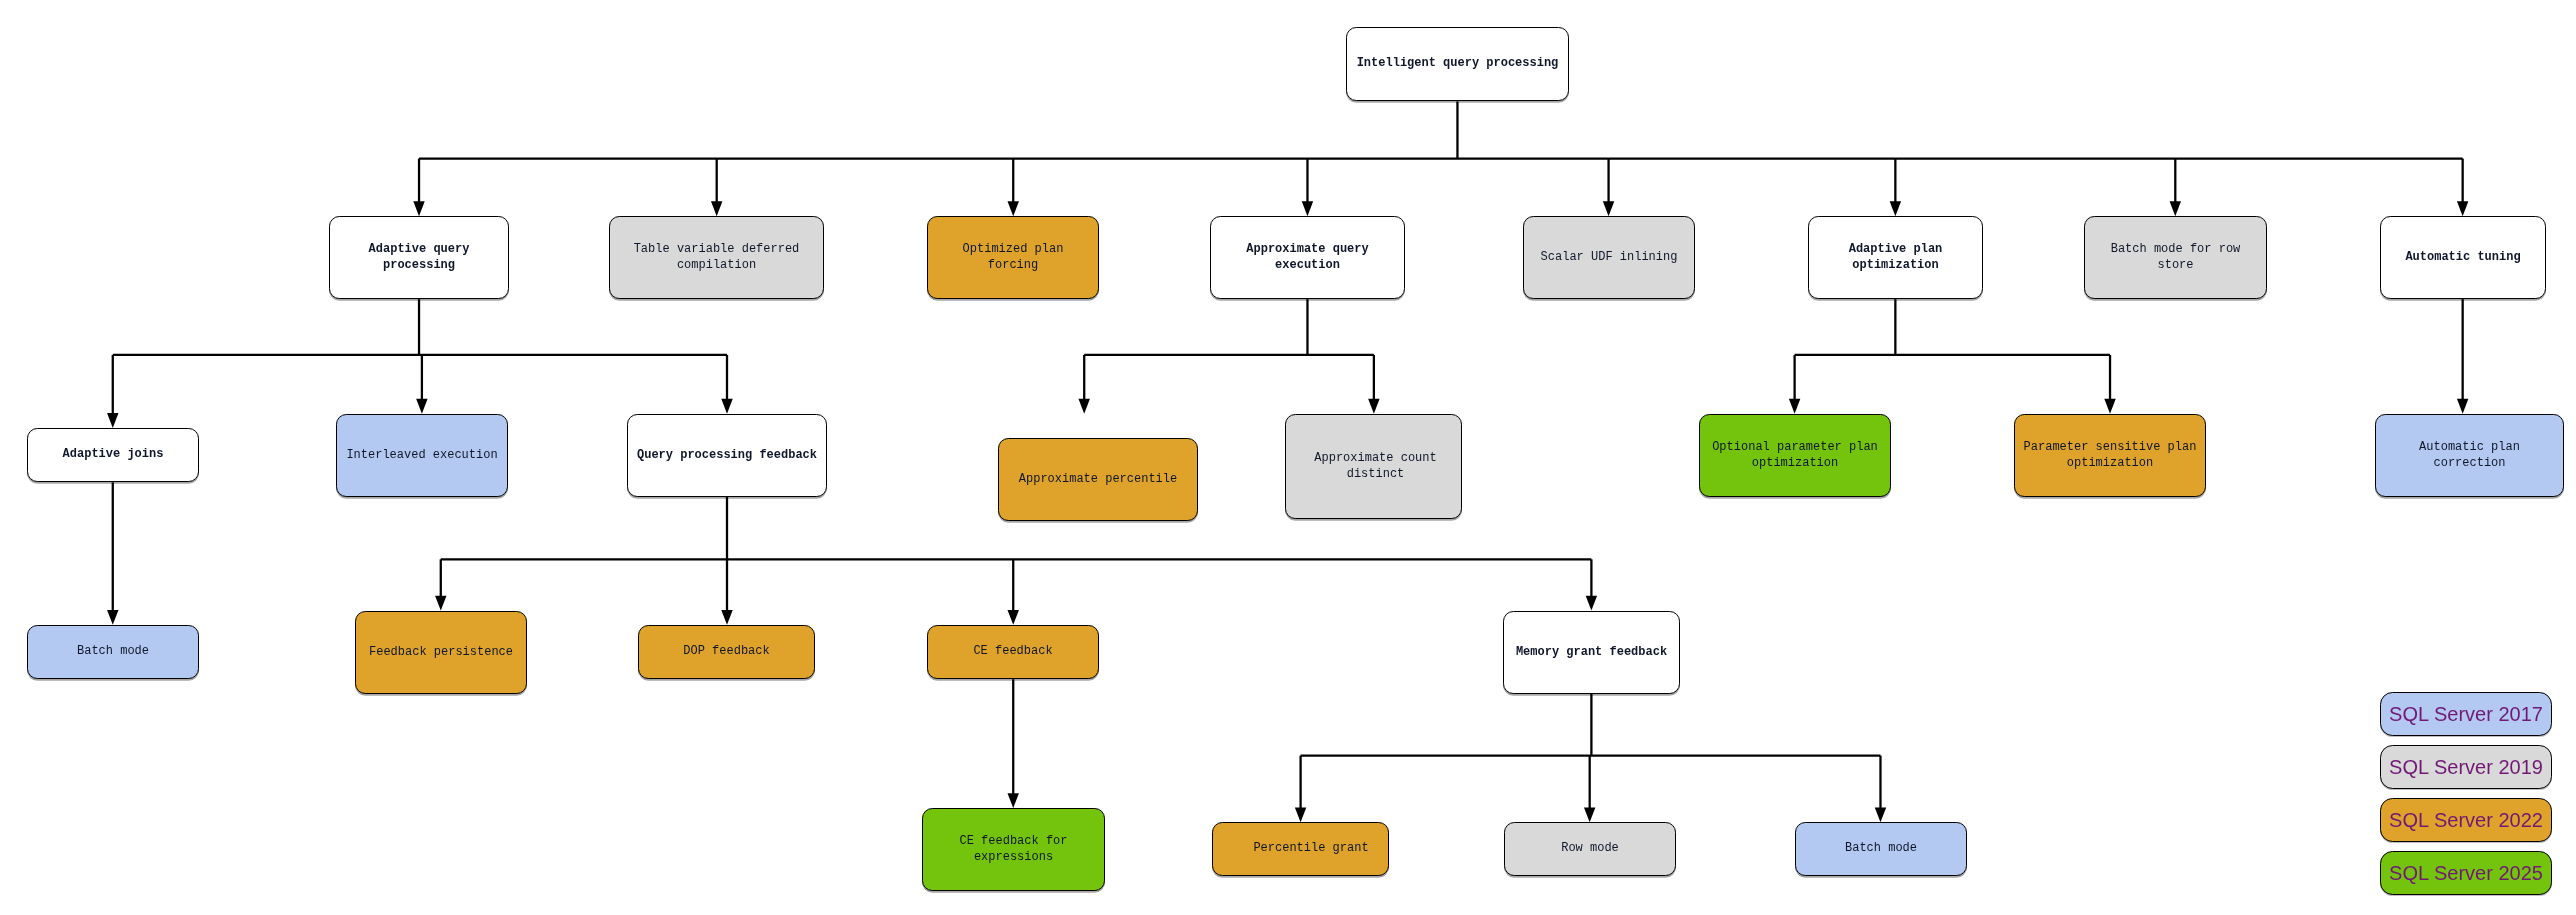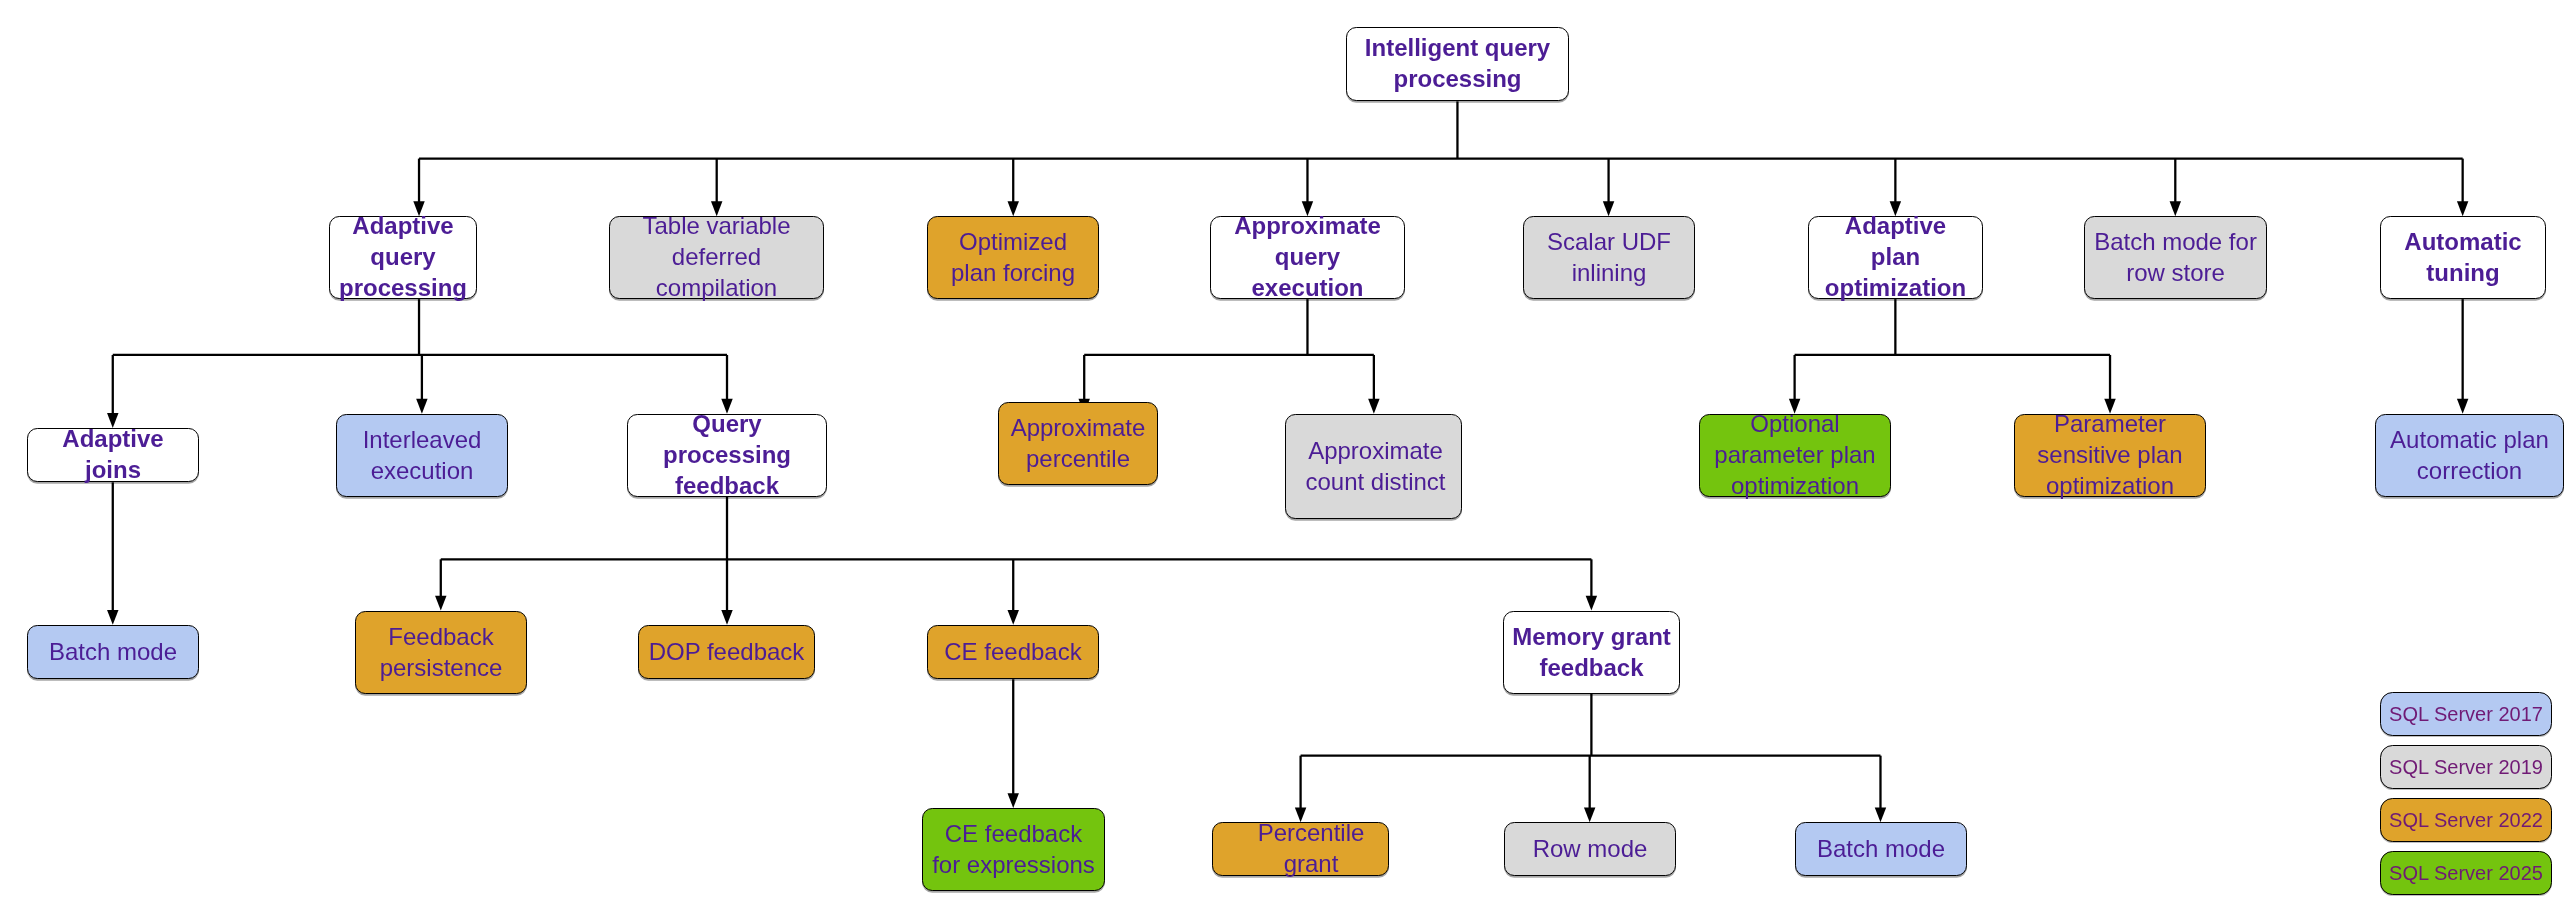--- a/index.html
+++ b/index.html
@@ -4,24 +4,25 @@
 <style>
   html,body{margin:0;padding:0;background:#ffffff;}
   body{width:2576px;height:916px;font-family:"Liberation Sans",sans-serif;}
   #diagram{position:relative;width:2576px;height:916px;background:#ffffff;overflow:hidden;}
   #edges{position:absolute;left:0;top:0;width:2576px;height:916px;}
   .node{
     position:absolute;
     display:flex;align-items:center;justify-content:center;text-align:center;
     border:1.7px solid #000000;border-radius:10.3px;
     box-sizing:border-box;
-    font-size:24px;line-height:1.28;color:#4c1d95;
+    font-size:12px;line-height:1.28;color:#0f172a;
     padding:2.3px 8px;
     box-shadow:0 1.7px 0.6px rgba(0,0,0,0.35);
     background:#fff;
+    font-family:Liberation Mono, monospace;
   }
   .node.bold{font-weight:bold;}
   .legend-item{
     position:absolute;
     display:flex;align-items:center;justify-content:center;text-align:center;
     border:1.7px solid #000000;border-radius:12.6px;
     box-sizing:border-box;
     font-size:20px;color:#701a75;
     box-shadow:0 1.1px 0.6px rgba(0,0,0,0.25);
   }
@@ -89,32 +90,32 @@
       <polygon points="3285,1436.5 3275,1410.5 3295,1410.5" fill="#000000"></polygon>
       <line x1="4302" y1="522.5" x2="4302" y2="700.5" stroke="#000000" stroke-width="4"></line>
       <polygon points="4302,722.5 4292,696.5 4312,696.5" fill="#000000"></polygon>
       <line x1="197" y1="842.5" x2="197" y2="1069.5" stroke="#000000" stroke-width="4"></line>
       <polygon points="197,1091.5 187,1065.5 207,1065.5" fill="#000000"></polygon>
       <line x1="1770" y1="1186.5" x2="1770" y2="1389.5" stroke="#000000" stroke-width="4"></line>
       <polygon points="1770,1411.5 1760,1385.5 1780,1385.5" fill="#000000"></polygon>
     </svg>
   <div id="nodes-layer">
       <div class="node bold" style="left: 1346px; top: 27px; width: 223px; height: 74px; background: rgb(255, 255, 255);">Intelligent query processing</div>
-      <div class="node bold" style="left: 329px; top: 216px; width: 148px; height: 83px; background: rgb(255, 255, 255);">Adaptive query processing</div>
+      <div class="node bold" style="left: 329px; top: 216px; width: 180px; height: 83px; background: rgb(255, 255, 255);">Adaptive query processing</div>
       <div class="node" style="left: 609px; top: 216px; width: 215px; height: 83px; background: rgb(217, 217, 217);">Table variable deferred compilation</div>
       <div class="node" style="left: 927px; top: 216px; width: 172px; height: 83px; background: rgb(223, 163, 43);">Optimized plan forcing</div>
       <div class="node bold" style="left: 1210px; top: 216px; width: 195px; height: 83px; background: rgb(255, 255, 255);">Approximate query execution</div>
       <div class="node" style="left: 1523px; top: 216px; width: 172px; height: 83px; background: rgb(217, 217, 217);">Scalar UDF inlining</div>
       <div class="node bold" style="left: 1808px; top: 216px; width: 175px; height: 83px; background: rgb(255, 255, 255); text-align: center;">Adaptive plan optimization</div>
       <div class="node" style="left: 2084px; top: 216px; width: 183px; height: 83px; background: rgb(217, 217, 217);">Batch mode for row store</div>
       <div class="node bold" style="left: 2380px; top: 216px; width: 166px; height: 83px; background: rgb(255, 255, 255);">Automatic tuning</div>
       <div class="node bold" style="left: 27px; top: 428px; width: 172px; height: 54px; background: rgb(255, 255, 255);">Adaptive joins</div>
       <div class="node" style="left: 336px; top: 414px; width: 172px; height: 83px; background: rgb(180, 201, 242);">Interleaved execution</div>
       <div class="node bold" style="left: 627px; top: 414px; width: 200px; height: 83px; background: rgb(255, 255, 255);">Query processing feedback</div>
-      <div class="node" style="left: 998px; top: 402px; width: 160px; height: 83px; background: rgb(223, 163, 43);">Approximate percentile</div>
+      <div class="node" style="left: 998px; top: 438px; width: 200px; height: 83px; background: rgb(223, 163, 43);">Approximate percentile</div>
       <div class="node" style="left: 1285px; top: 414px; width: 177px; height: 105px; background: rgb(217, 217, 217); padding-left: 12px;">Approximate count distinct</div>
       <div class="node" style="left: 1699px; top: 414px; width: 192px; height: 83px; background: rgb(116, 196, 14);">Optional parameter plan optimization</div>
       <div class="node" style="left: 2014px; top: 414px; width: 192px; height: 83px; background: rgb(223, 163, 43);">Parameter sensitive plan optimization</div>
       <div class="node" style="left: 2375px; top: 414px; width: 189px; height: 83px; background: rgb(180, 201, 242);">Automatic plan correction</div>
       <div class="node" style="left: 27px; top: 625px; width: 172px; height: 54px; background: rgb(180, 201, 242);">Batch mode</div>
       <div class="node" style="left: 355px; top: 611px; width: 172px; height: 83px; background: rgb(223, 163, 43);">Feedback persistence</div>
       <div class="node" style="left: 638px; top: 625px; width: 177px; height: 54px; background: rgb(223, 163, 43);">DOP feedback</div>
       <div class="node" style="left: 927px; top: 625px; width: 172px; height: 54px; background: rgb(223, 163, 43);">CE feedback</div>
       <div class="node bold" style="left: 1503px; top: 611px; width: 177px; height: 83px; background: rgb(255, 255, 255);">Memory grant feedback</div>
       <div class="node" style="left: 922px; top: 808px; width: 183px; height: 83px; background: rgb(116, 196, 14);">CE feedback for expressions</div>

